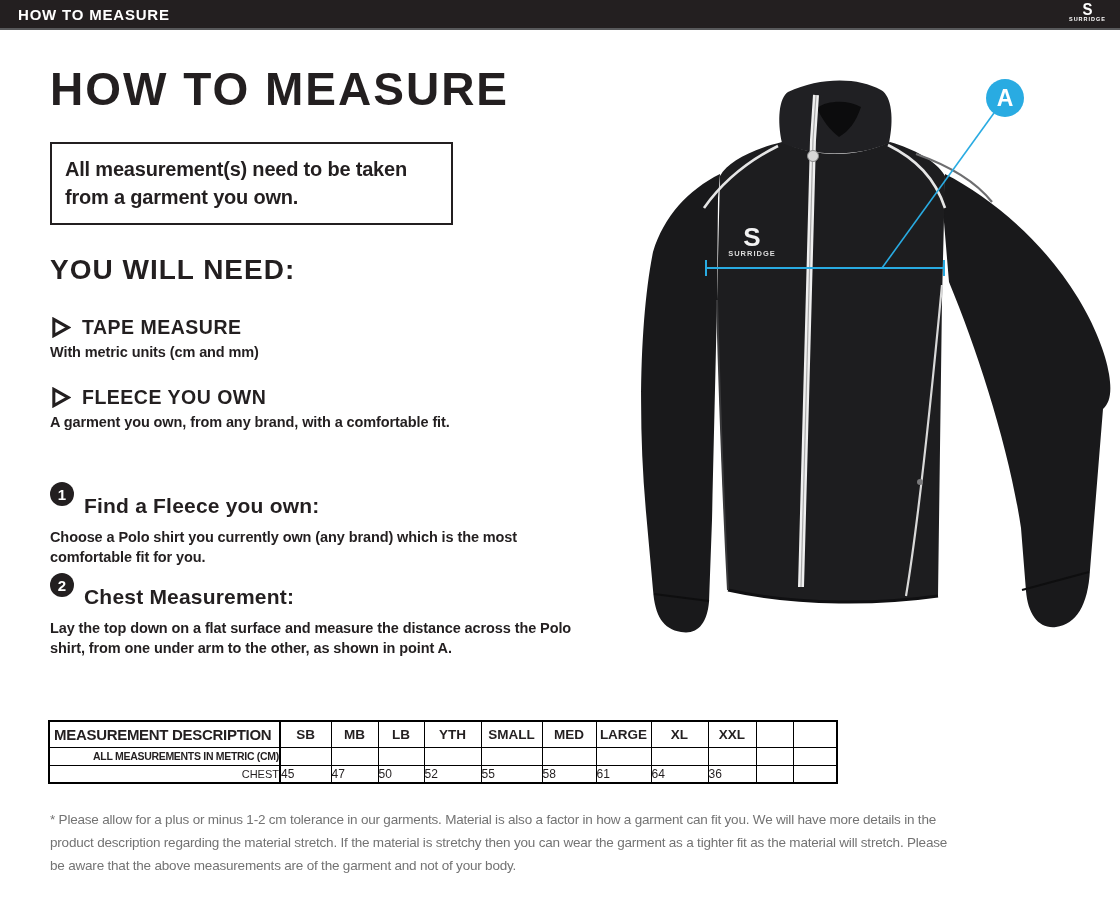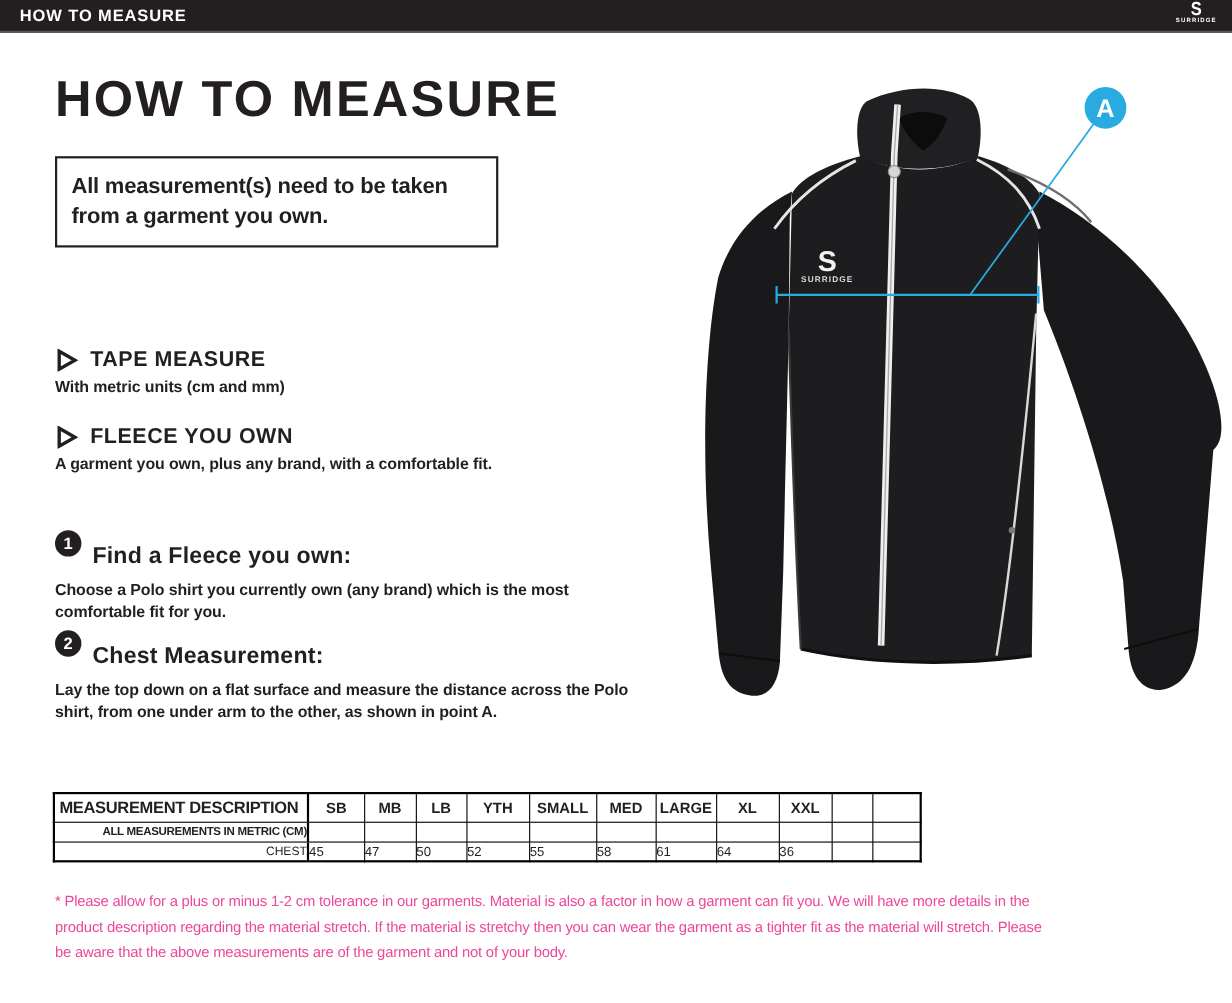--- a/index.html
+++ b/index.html
@@ -44,21 +44,21 @@
                 table-layout:fixed; border:2px solid #000; }
   table.sizes th, table.sizes td { border:1px solid #000; overflow:hidden; white-space:nowrap; }
   table.sizes thead th { height:26px; font-size:13.5px; font-weight:bold; text-align:center; }
   table.sizes th.c-desc { font-size:15px; text-align:left; padding-left:4px; letter-spacing:-.3px; border-right:2px solid #000; }
   table.sizes td.c-desc { text-align:right; padding-left:3px; border-right:2px solid #000; }
   tr.r-metric td { height:18px; font-size:10.5px; font-weight:bold; letter-spacing:-.3px; }
   tr.r-chest td { height:18px; font-size:12px; font-weight:normal; text-align:left; }
   tr.r-chest td.c-desc { font-size:11px; }
 
   .disclaimer { position:absolute; top:808px; left:50px; width:898px; font-size:13.5px; line-height:23px;
-                color:#ec4899; letter-spacing:-.2px; }
+                color:#737373; letter-spacing:-.2px; }
 
   .jacket { position:absolute; top:50px; left:620px; }
 </style>
 </head>
 <body>
 
 <div class="page">
 
   <header class="topbar">
     <span class="topbar-title">HOW TO MEASURE</span>
@@ -67,39 +67,40 @@
       <span class="logo-brand">SURRIDGE</span>
     </div>
   </header>
 
   <h1 class="h1">HOW TO MEASURE</h1>
 
   <div class="notice">
     <p>All measurement(s) need to be taken from a garment you own.</p>
   </div>
 
+  <h2 class="need-h">YOU WILL NEED:</h2>
 
   <div class="need-item" style="top:316px">
     <div class="need-row">
       <svg class="tri" width="21" height="21" viewBox="0 0 22 22">
           <polygon points="4,2.5 19,11 4,19.5"></polygon>
         </svg>
       <span class="need-title">TAPE MEASURE</span>
     </div>
     <p class="need-sub">With metric units (cm and mm)</p>
   </div>
 
   <div class="need-item" style="top:386px">
     <div class="need-row">
       <svg class="tri" width="21" height="21" viewBox="0 0 22 22">
           <polygon points="4,2.5 19,11 4,19.5"></polygon>
         </svg>
       <span class="need-title">FLEECE YOU OWN</span>
     </div>
-    <p class="need-sub">A garment you own, plus any brand, with a comfortable fit.</p>
+    <p class="need-sub">A garment you own, from any brand, with a comfortable fit.</p>
   </div>
 
   <div class="step" style="top:470px">
     <div class="step-row">
       <span class="badge">1</span>
       <span class="step-title">Find a Fleece you own:</span>
     </div>
     <p class="step-desc">Choose a Polo shirt you currently own (any brand) which is the most comfortable fit for you.</p>
   </div>
 

